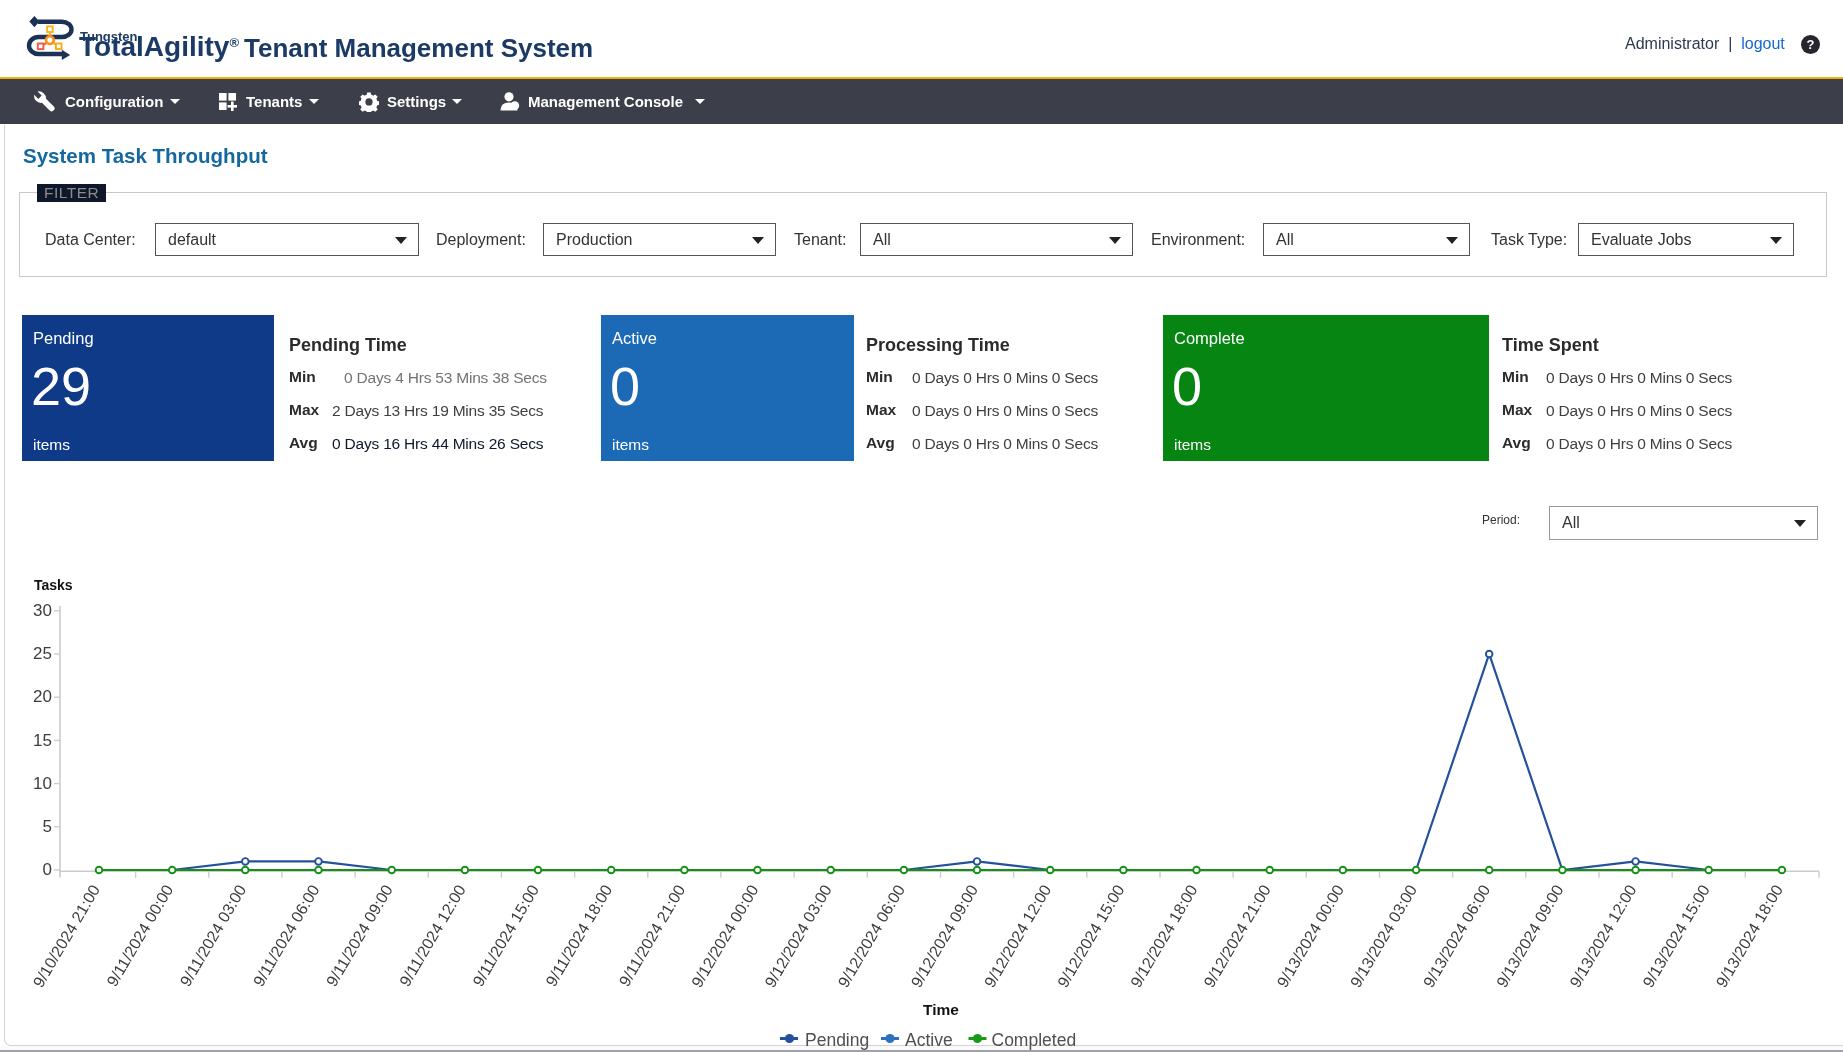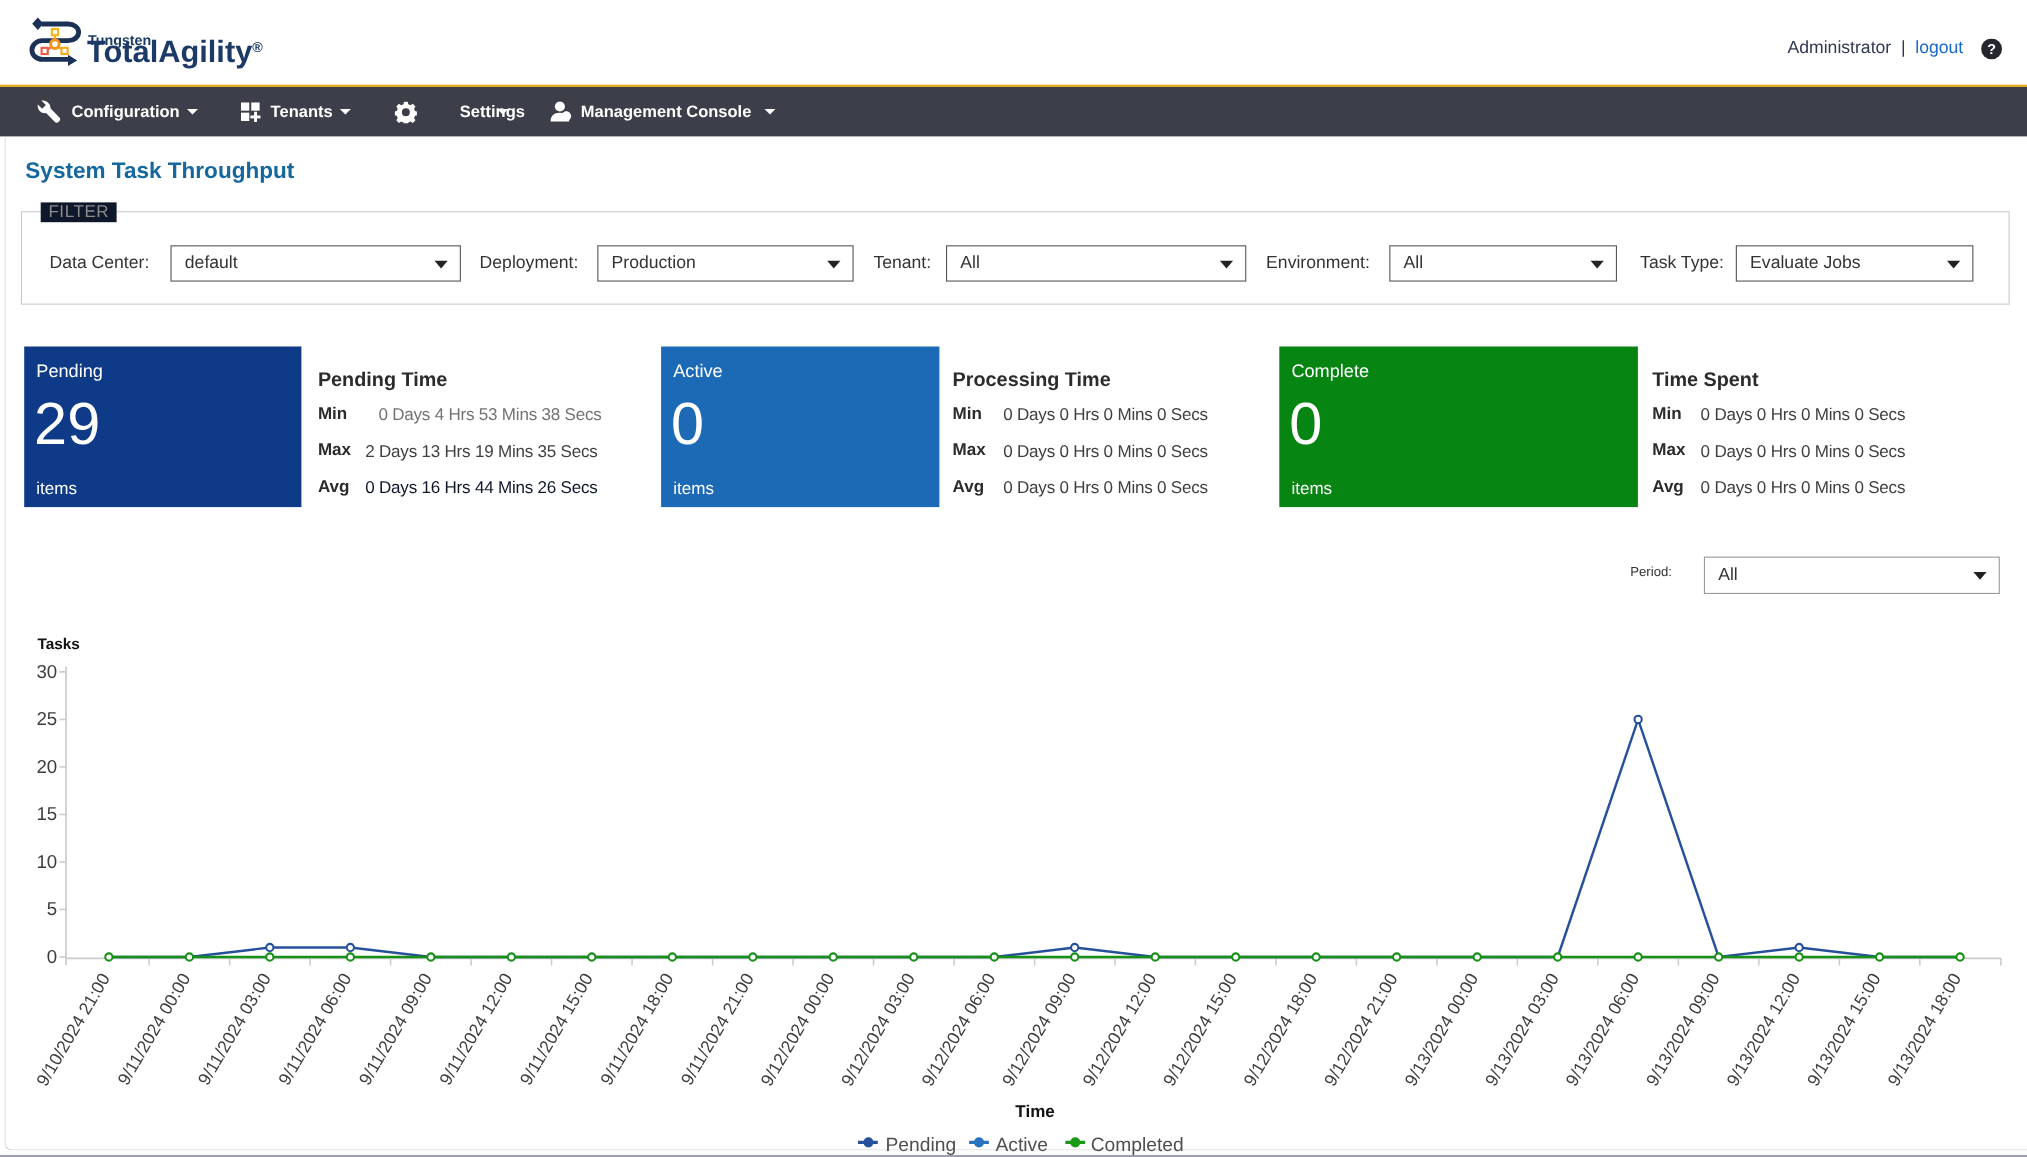--- a/index.html
+++ b/index.html
@@ -22,20 +22,21 @@
       <line x1="46.9" y1="42.6" x2="42.5" y2="45.6" stroke="#f2683f" stroke-width="1.9"></line>
       <line x1="52.9" y1="42.6" x2="57.3" y2="45.6" stroke="#fba818" stroke-width="1.9"></line>
       <rect x="47.1" y="26.4" width="5.6" height="5.6" stroke="#fcb415" stroke-width="1.9"></rect>
       <rect x="37.8" y="43.5" width="5.6" height="5.6" stroke="#ee5942" stroke-width="1.9"></rect>
       <rect x="55.9" y="43.5" width="5.6" height="5.6" stroke="#fba818" stroke-width="1.9"></rect>
       <circle cx="49.9" cy="40.1" r="3.9" stroke="#f6921e" stroke-width="2.7"></circle>
     </g>
   </svg>
   <div class="abs" style="left:80px;top:12px;font-size:13px;font-weight:bold;color:#1c3a66;margin-top:17px;">Tungsten</div>
   <div class="abs" style="left:79px;top:33px;font-size:28px;font-weight:bold;color:#1c3a66;line-height:1;">TotalAgility<span style="font-size:13px;vertical-align:9px;">®</span></div>
+  <div class="abs" style="left:244px;top:35px;font-size:26px;font-weight:bold;color:#1c3a66;line-height:1;">Tenant Management System</div>
   <div class="abs" style="left:1625px;top:35px;font-size:16px;color:#2e3852;">Administrator&nbsp; | &nbsp;<span style="color:#1668c9;">logout</span></div>
   <svg class="abs" style="left:1800.5px;top:34.5px;" width="19" height="19" viewBox="0 0 19 19">
     <circle cx="9.5" cy="9.5" r="9.5" fill="#26262e"></circle>
     <text x="9.5" y="14" text-anchor="middle" font-size="13" font-weight="bold" fill="#fff" font-family="Liberation Sans">?</text>
   </svg>
 </div>
 <div class="abs" style="left:0;top:76.6px;width:1843px;height:2.6px;background:#efb00f;"></div>
 
 <div class="abs" style="left:0;top:79.2px;width:1843px;height:45.3px;background:#3c3f49;"></div>
 
@@ -53,21 +54,21 @@
   <rect x="0" y="9.4" width="7.6" height="7.6"></rect>
   <rect x="12" y="8.6" width="2.6" height="9.4"></rect>
   <rect x="8.6" y="12" width="9.4" height="2.6"></rect>
 </svg>
 <span class="abs navtx" style="left:246px;top:93px;">Tenants</span>
 <span class="abs caret" style="left:309px;top:99px;"></span>
 
 <svg class="abs" style="left:359px;top:92px;" width="20" height="20" viewBox="0 0 20 20">
   <path fill="#fff" d="M8.2 0 h3.6 l0.5 2.5 a7.6 7.6 0 0 1 2.2 0.9 l2.1 -1.4 l2.6 2.6 l-1.4 2.1 a7.6 7.6 0 0 1 0.9 2.2 l2.5 0.5 v3.6 l-2.5 0.5 a7.6 7.6 0 0 1 -0.9 2.2 l1.4 2.1 l-2.6 2.6 l-2.1 -1.4 a7.6 7.6 0 0 1 -2.2 0.9 l-0.5 2.5 h-3.6 l-0.5 -2.5 a7.6 7.6 0 0 1 -2.2 -0.9 l-2.1 1.4 l-2.6 -2.6 l1.4 -2.1 a7.6 7.6 0 0 1 -0.9 -2.2 l-2.5 -0.5 v-3.6 l2.5 -0.5 a7.6 7.6 0 0 1 0.9 -2.2 l-1.4 -2.1 l2.6 -2.6 l2.1 1.4 a7.6 7.6 0 0 1 2.2 -0.9 z M10 6.2 a3.8 3.8 0 1 0 0 7.6 a3.8 3.8 0 1 0 0 -7.6 z" transform="scale(0.95) translate(0.5 0.5)"></path>
 </svg>
-<span class="abs navtx" style="left:387px;top:93px;margin-left:31px;">Settings</span>
+<span class="abs navtx" style="left:387px;top:93px;">Settings</span>
 <span class="abs caret" style="left:452px;top:99px;"></span>
 
 <svg class="abs" style="left:499px;top:92px;" width="21" height="19" viewBox="0 0 21 19" fill="#fff">
   <circle cx="10" cy="4.8" r="4.6"></circle>
   <path d="M1.5 18.5 q0 -8 8.5 -8 q8.5 0 8.5 8 z"></path>
   <circle cx="15.8" cy="13.6" r="4.4"></circle>
 </svg>
 <span class="abs navtx" style="left:528px;top:93px;">Management Console</span>
 <span class="abs caret" style="left:695px;top:99px;"></span>
 

